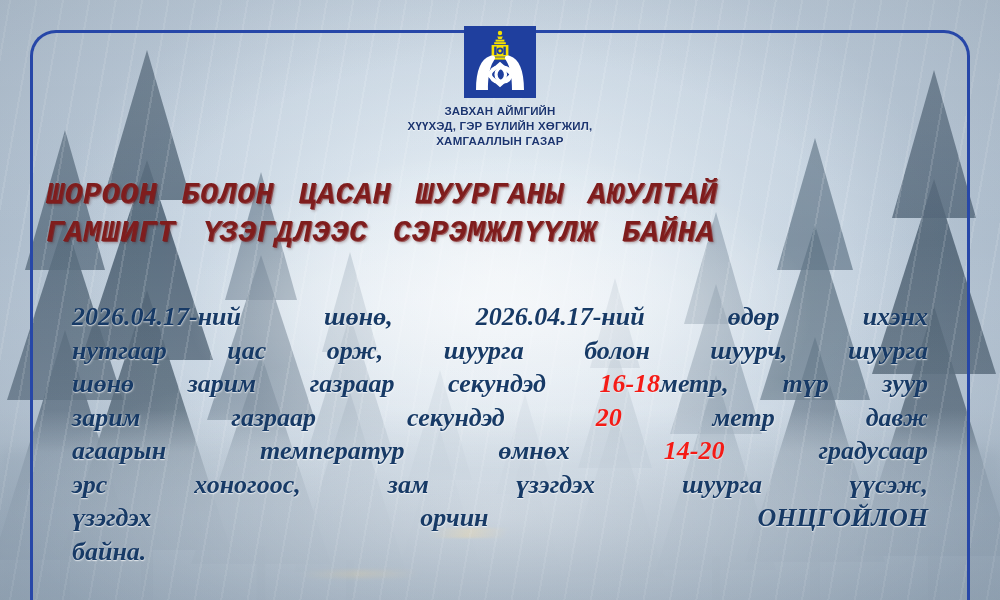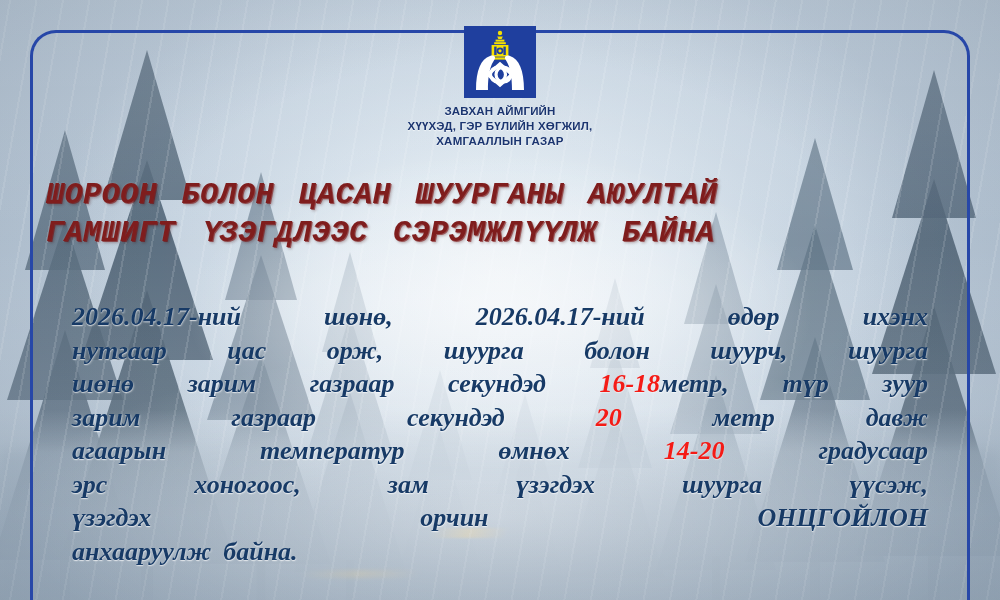--- a/index.html
+++ b/index.html
@@ -310,19 +310,18 @@
       <span>үүсэж,</span>
     </div>
 
     <div class="line">
       <span>үзэгдэх</span>
       <span>орчин</span>
       <span>ОНЦГОЙЛОН</span>
     </div>
 
     <div class="line last">
-      <span>анхааруулж</span>
       <span>байна.</span>
     </div>
 
   </div>
 
 </div>
 
 </body></html>

